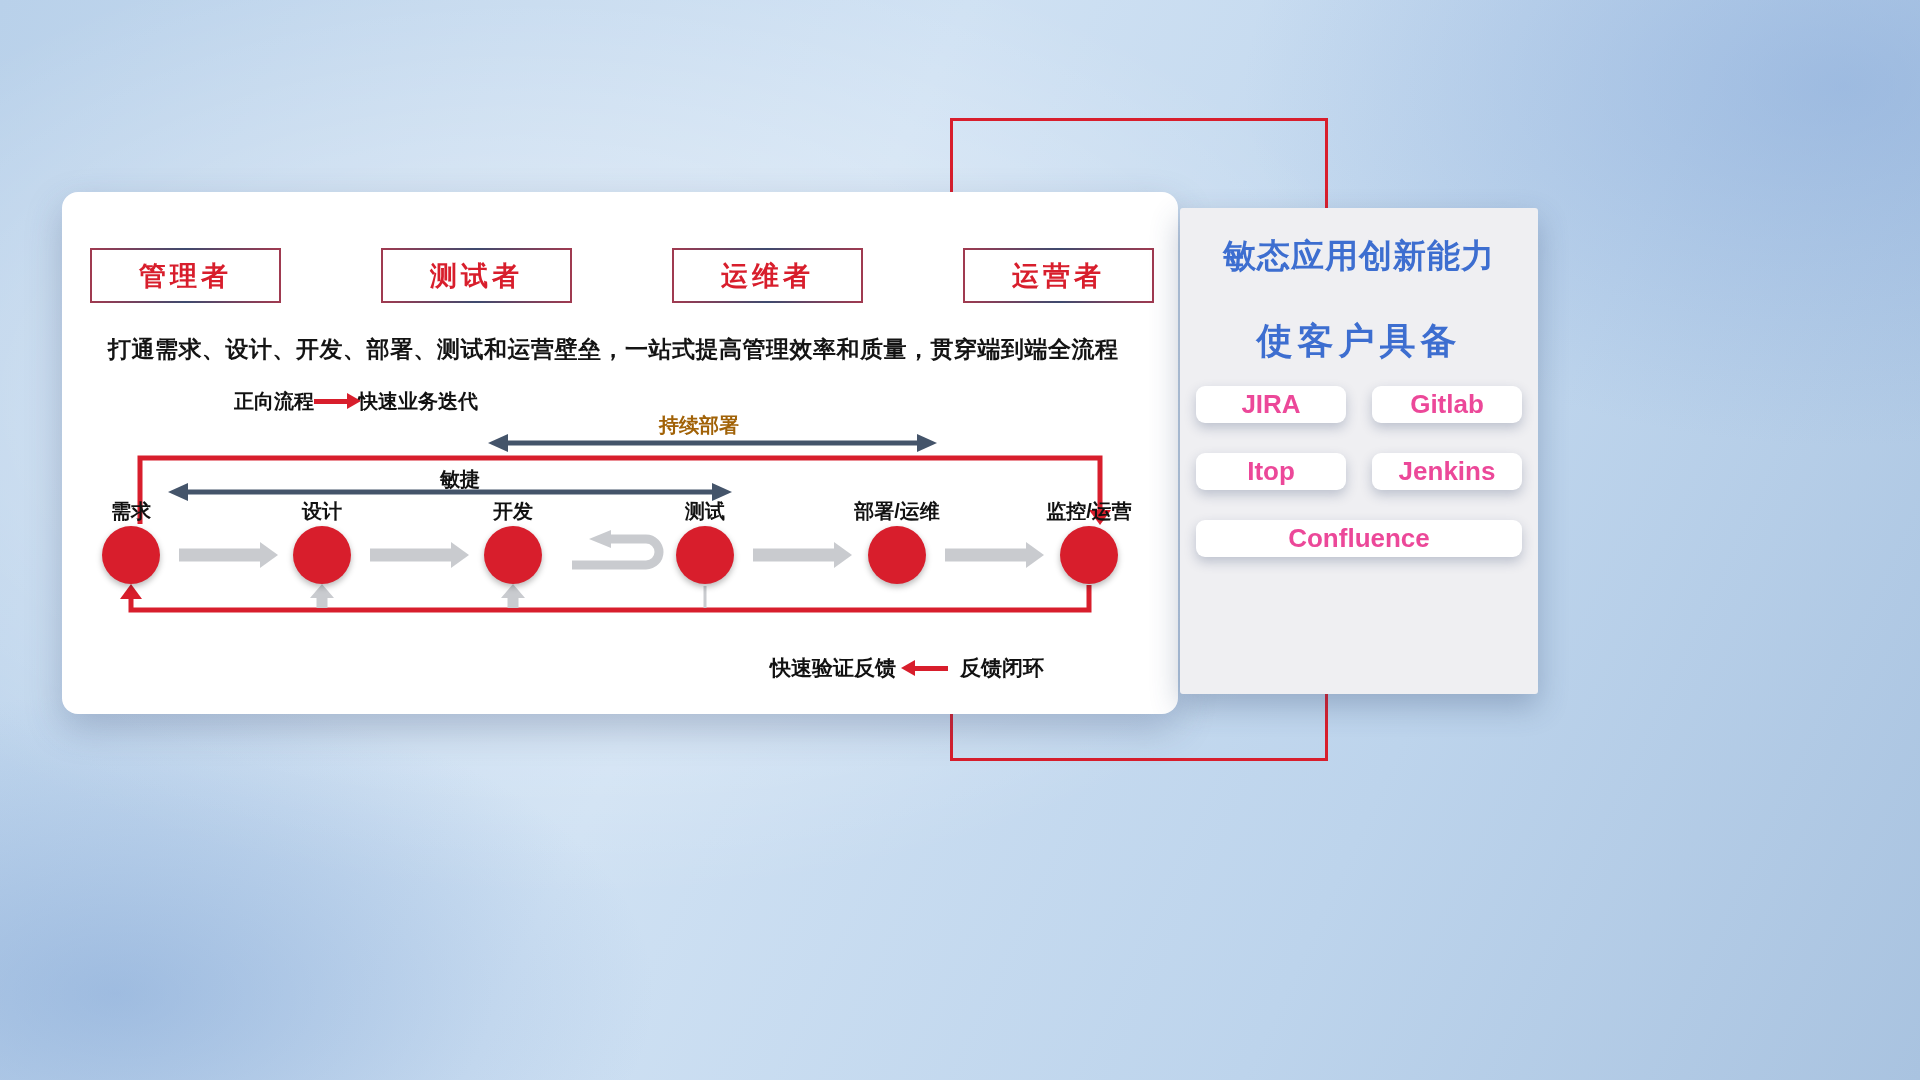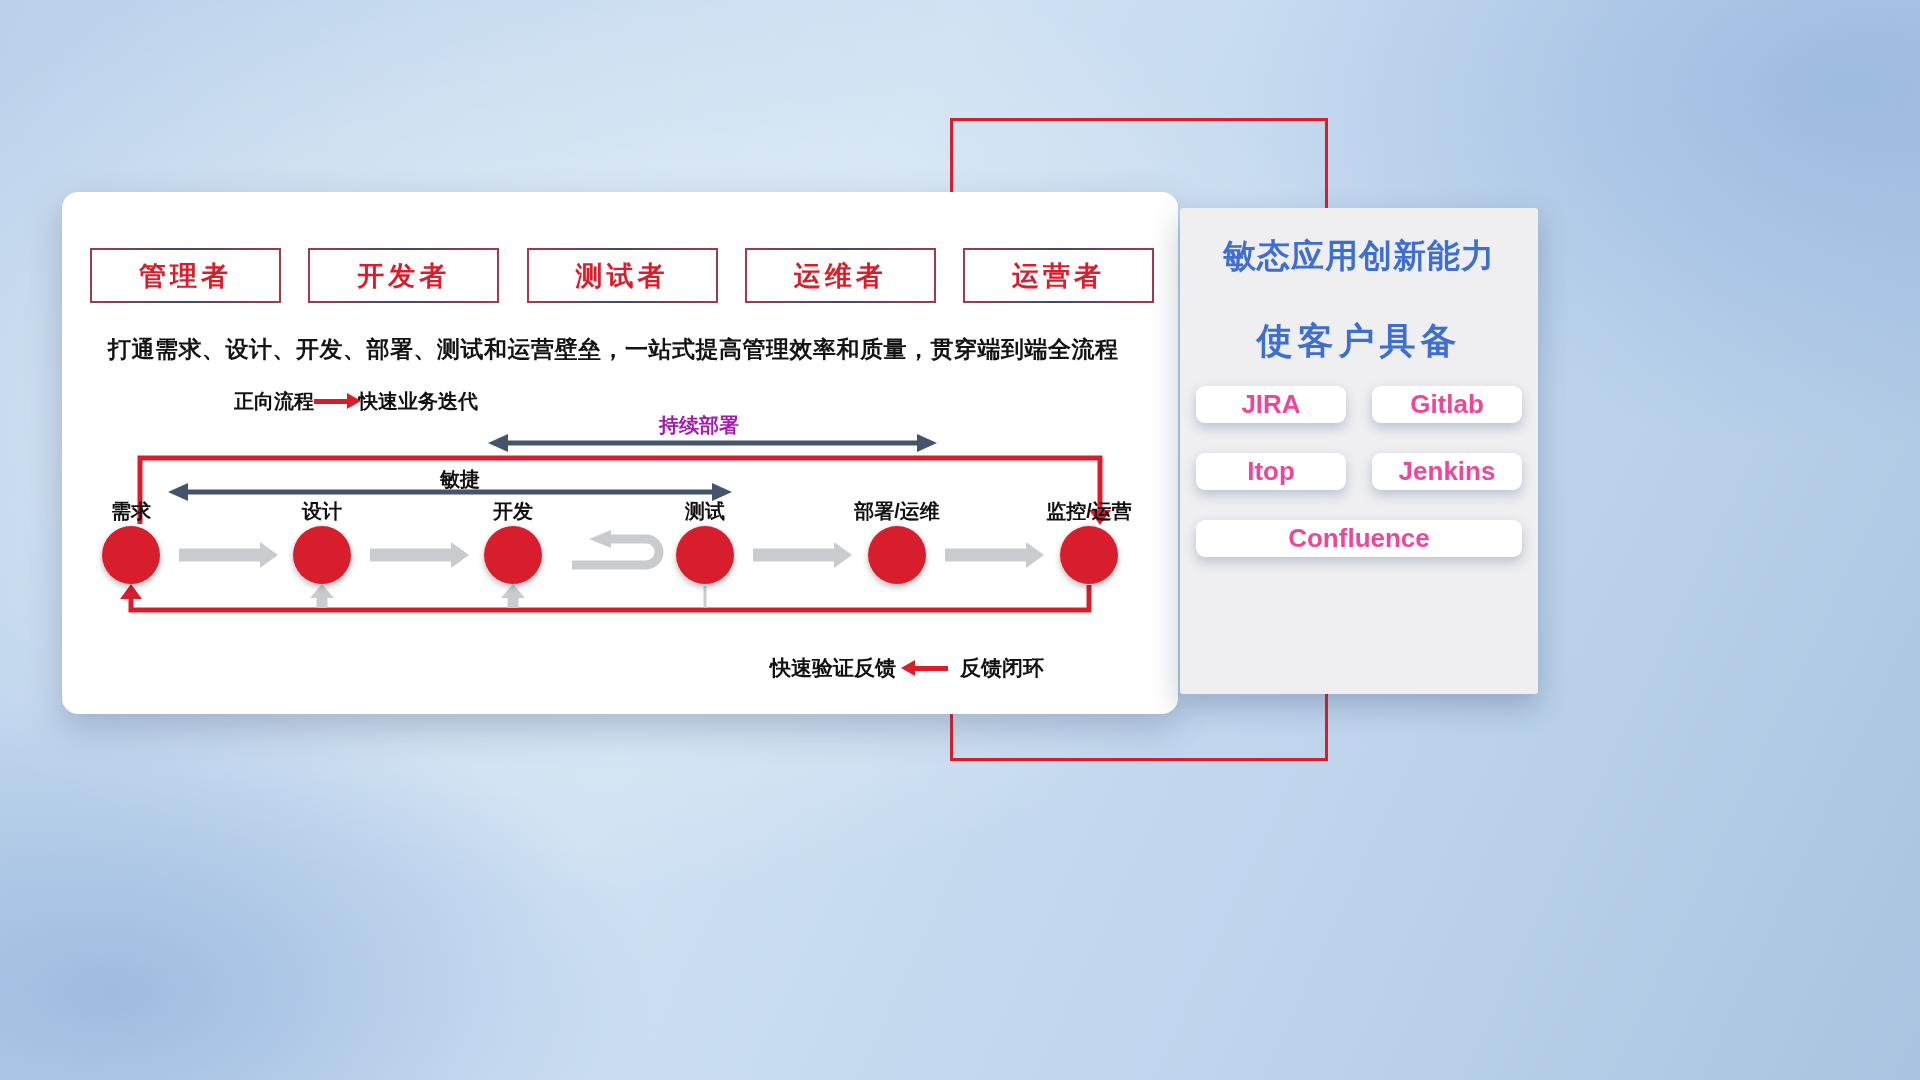--- a/index.html
+++ b/index.html
@@ -42,21 +42,21 @@
   .arrow-right-red{width:34px;height:5px;background:var(--accent-red);position:relative;margin-right:10px;}
   .arrow-right-red::after{
     content:"";position:absolute;right:-13px;top:-6px;
     border-left:14px solid var(--accent-red);border-top:8.5px solid transparent;border-bottom:8.5px solid transparent;
   }
   .arrow-left-red{width:34px;height:5px;background:var(--accent-red);position:relative;margin-left:18px;margin-right:12px;}
   .arrow-left-red::before{
     content:"";position:absolute;left:-13px;top:-6px;
     border-right:14px solid var(--accent-red);border-top:8.5px solid transparent;border-bottom:8.5px solid transparent;
   }
-  .cd-label{position:absolute;left:637px;top:220px;transform:translateX(-50%);font-size:20px;font-weight:700;color:#a21caf;}
+  .cd-label{position:absolute;left:637px;top:220px;transform:translateX(-50%);font-size:20px;font-weight:700;color:#a16207;}
   .agile-label{position:absolute;left:398px;top:274px;transform:translateX(-50%);font-size:20px;font-weight:700;color:#111;}
   .stage-label{position:absolute;top:306px;transform:translateX(-50%);font-size:20px;font-weight:700;color:#111;white-space:nowrap;}
   .node{
     position:absolute;top:334px;width:58px;height:58px;border-radius:50%;
     background:var(--accent-red);transform:translateX(-50%);
     box-shadow:0 3px 6px rgba(0,0,0,.28);
   }
   .legend-feedback{
     position:absolute;left:708px;top:462px;display:flex;align-items:center;
     font-size:21px;font-weight:700;color:#111;
@@ -101,23 +101,20 @@
 
   <div class="red-frame"></div>
 
   <div class="card">
 
     <div class="roles">
       <div class="role-box">
           <span>管理者</span>
         </div>
       <div class="role-box">
-          <span>开发者</span>
-        </div>
-      <div class="role-box">
           <span>测试者</span>
         </div>
       <div class="role-box">
           <span>运维者</span>
         </div>
       <div class="role-box">
           <span>运营者</span>
         </div>
     </div>
 

